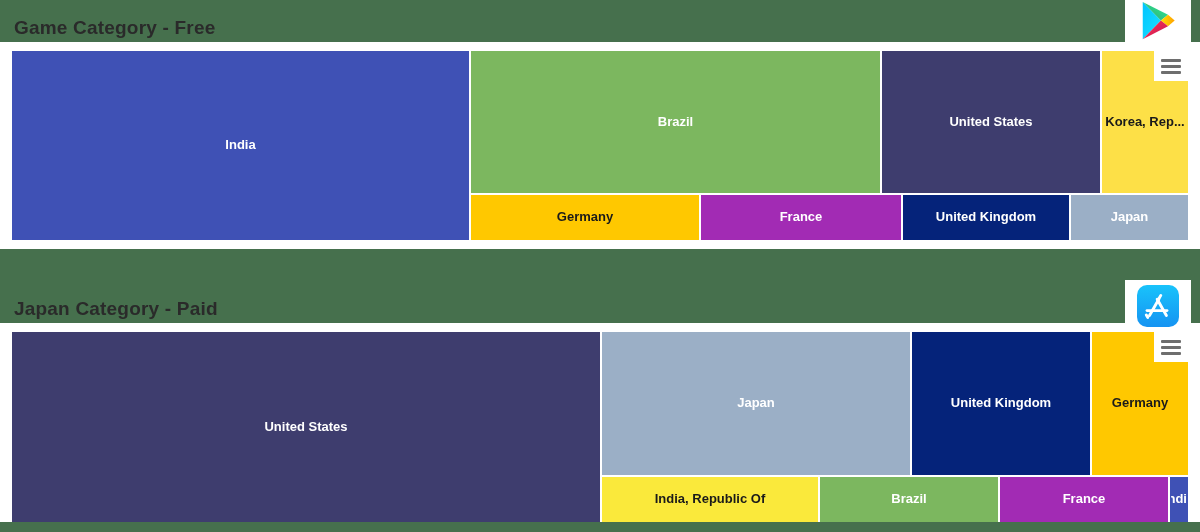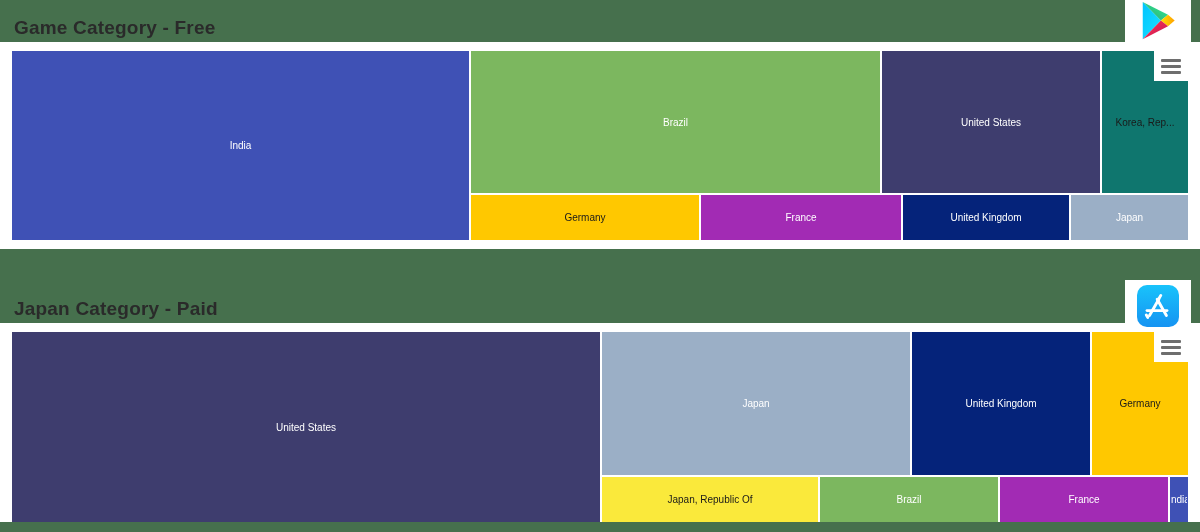--- a/index.html
+++ b/index.html
@@ -52,22 +52,22 @@
   #plot-free { left: 12px; top: 9px; width: 1176px; height: 189px; }
   #plot-paid { left: 12px; top: 9px; width: 1176px; height: 190px; }
 
   
   .tile {
     position: absolute;
     display: flex;
     align-items: center;
     justify-content: center;
     overflow: hidden;
-    font-size: 10px;
-    font-weight: 400;
+    font-size: 13px;
+    font-weight: 700;
     text-align: center;
     line-height: 1.1;
     white-space: nowrap;
     border: 1px solid rgba(255,255,255,0.0);
   }
   .tile span { pointer-events: none; padding: 0 4px; }
 
   
   .menu-btn {
     position: absolute;
@@ -126,21 +126,21 @@
 
         <div class="tile" style="left: 0px; top: 0px; width: 457px; height: 189px; background: rgb(63, 81, 181); color: rgb(255, 255, 255);">
             <span>India</span>
           </div>
           <div class="tile" style="left: 459px; top: 0px; width: 409px; height: 142px; background: rgb(124, 183, 95); color: rgb(255, 255, 255);">
             <span>Brazil</span>
           </div>
           <div class="tile" style="left: 870px; top: 0px; width: 218px; height: 142px; background: rgb(62, 61, 110); color: rgb(255, 255, 255);">
             <span>United States</span>
           </div>
-          <div class="tile" style="left: 1090px; top: 0px; width: 86px; height: 142px; background: #0f766e; color: rgb(26, 26, 26); align-items: center;">
+          <div class="tile" style="left: 1090px; top: 0px; width: 86px; height: 142px; background: #fde047; color: rgb(26, 26, 26); align-items: center;">
             <span>Korea, Rep...</span>
           </div>
           <div class="tile" style="left: 459px; top: 144px; width: 228px; height: 45px; background: rgb(255, 200, 0); color: rgb(26, 26, 26);">
             <span>Germany</span>
           </div>
           <div class="tile" style="left: 689px; top: 144px; width: 200px; height: 45px; background: rgb(162, 43, 180); color: rgb(255, 255, 255);">
             <span>France</span>
           </div>
           <div class="tile" style="left: 891px; top: 144px; width: 166px; height: 45px; background: rgb(5, 35, 122); color: rgb(255, 255, 255);">
             <span>United Kingdom</span>
@@ -189,21 +189,21 @@
           <div class="tile" style="left: 590px; top: 0px; width: 308px; height: 143px; background: rgb(155, 175, 198); color: rgb(255, 255, 255);">
             <span>Japan</span>
           </div>
           <div class="tile" style="left: 900px; top: 0px; width: 178px; height: 143px; background: rgb(5, 35, 122); color: rgb(255, 255, 255);">
             <span>United Kingdom</span>
           </div>
           <div class="tile" style="left: 1080px; top: 0px; width: 96px; height: 143px; background: rgb(255, 200, 0); color: rgb(26, 26, 26);">
             <span>Germany</span>
           </div>
           <div class="tile" style="left: 590px; top: 145px; width: 216px; height: 45px; background: rgb(250, 233, 59); color: rgb(26, 26, 26);">
-            <span>Japan, Republic Of</span>
+            <span>India, Republic Of</span>
           </div>
           <div class="tile" style="left: 808px; top: 145px; width: 178px; height: 45px; background: rgb(124, 183, 95); color: rgb(255, 255, 255);">
             <span>Brazil</span>
           </div>
           <div class="tile" style="left: 988px; top: 145px; width: 168px; height: 45px; background: rgb(162, 43, 180); color: rgb(255, 255, 255);">
             <span>France</span>
           </div>
           <div class="tile" style="left: 1158px; top: 145px; width: 18px; height: 45px; background: rgb(63, 81, 181); color: rgb(255, 255, 255);">
             <span>India</span>
           </div>

